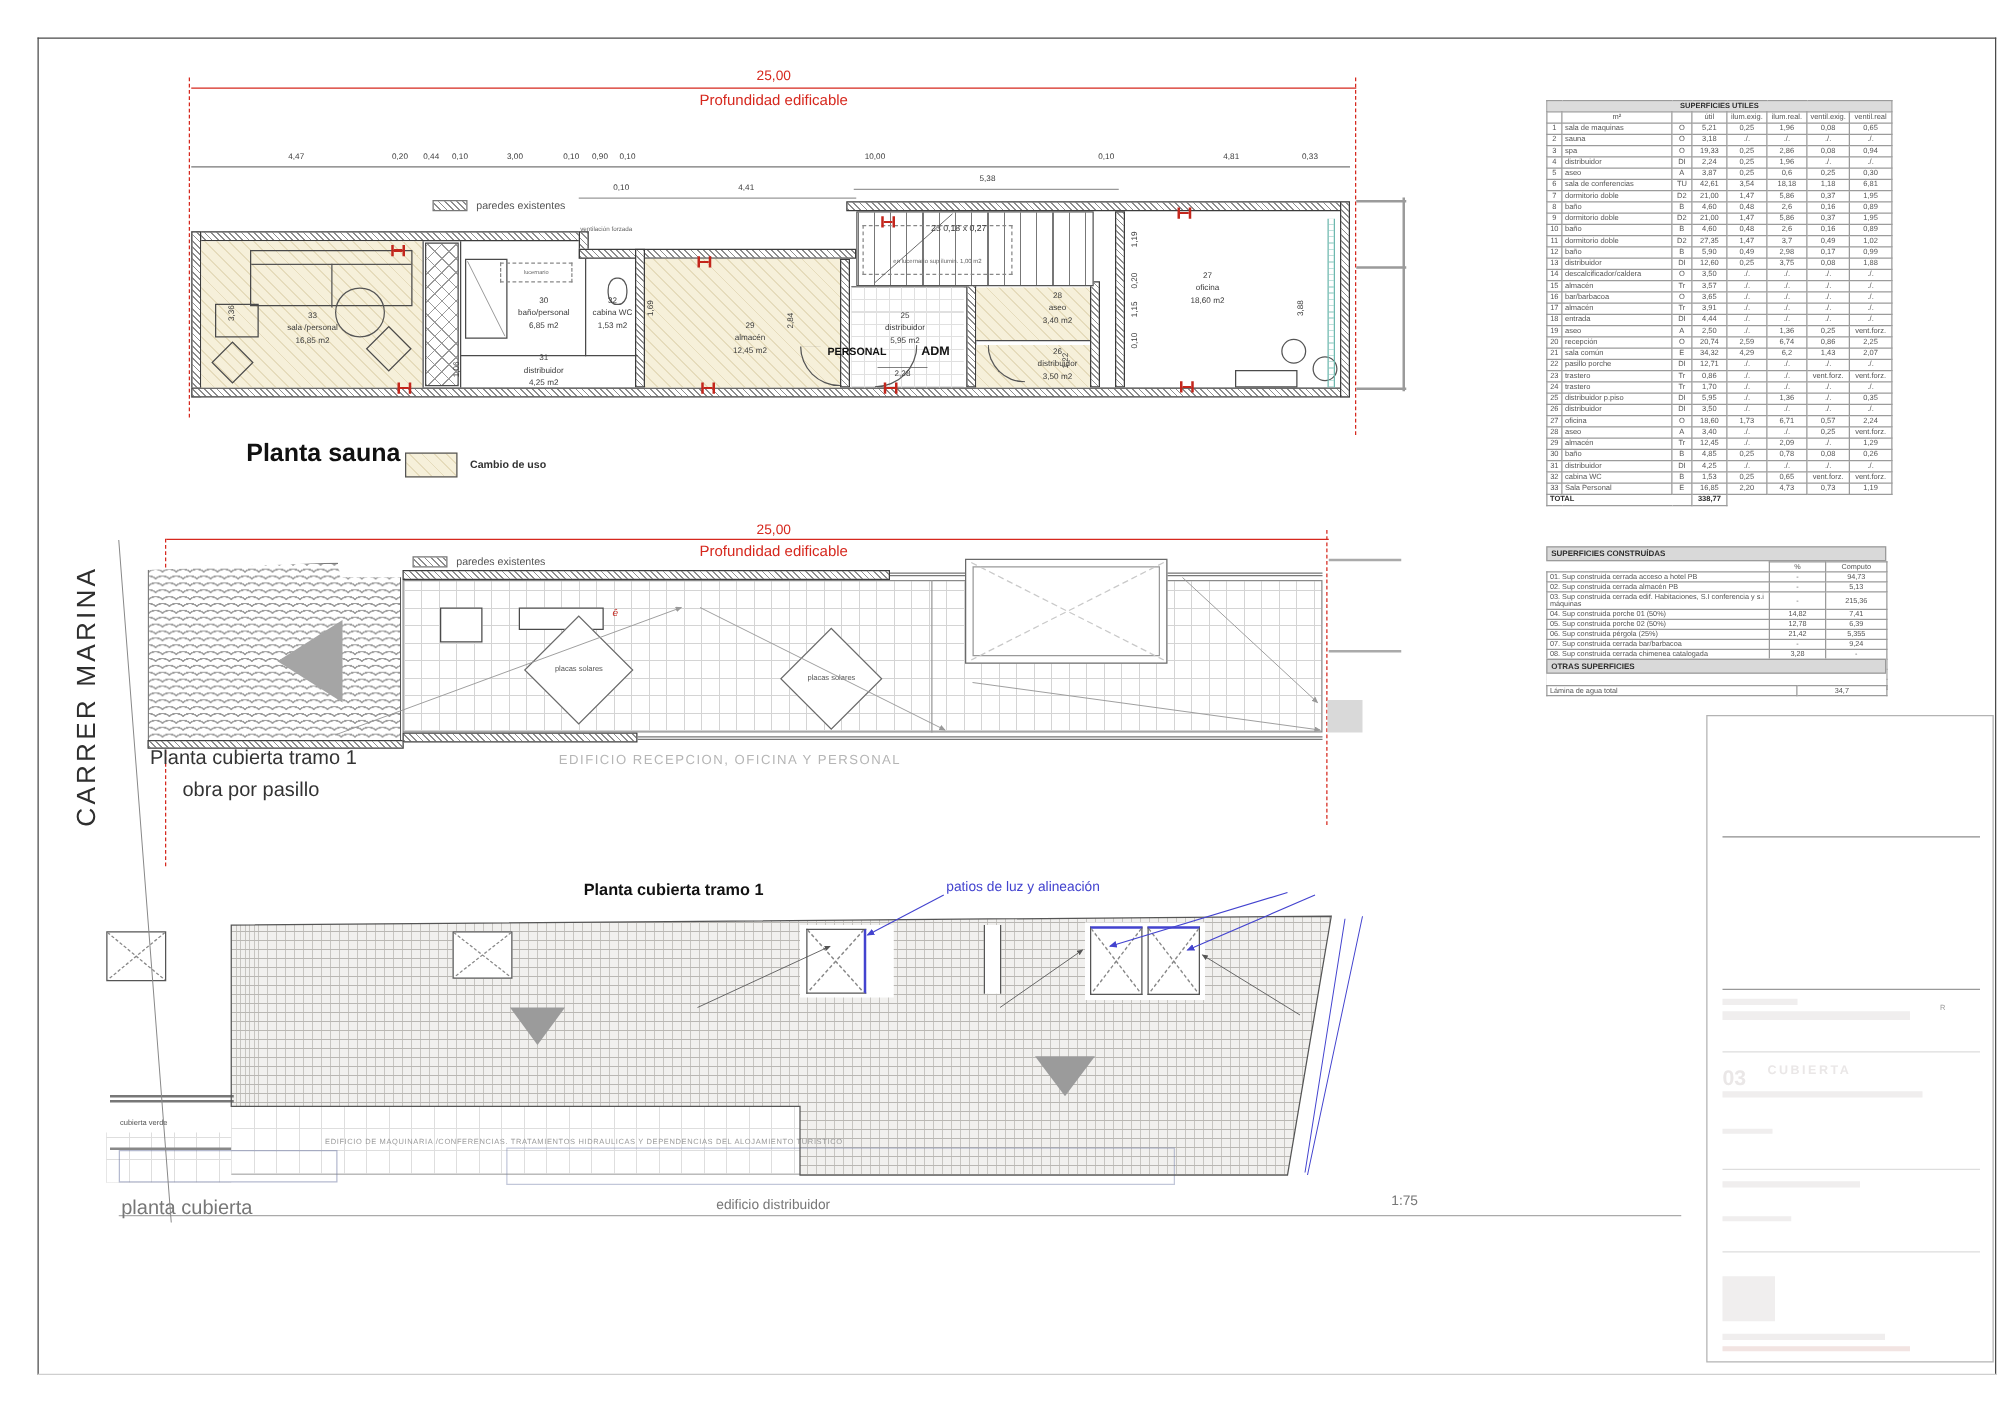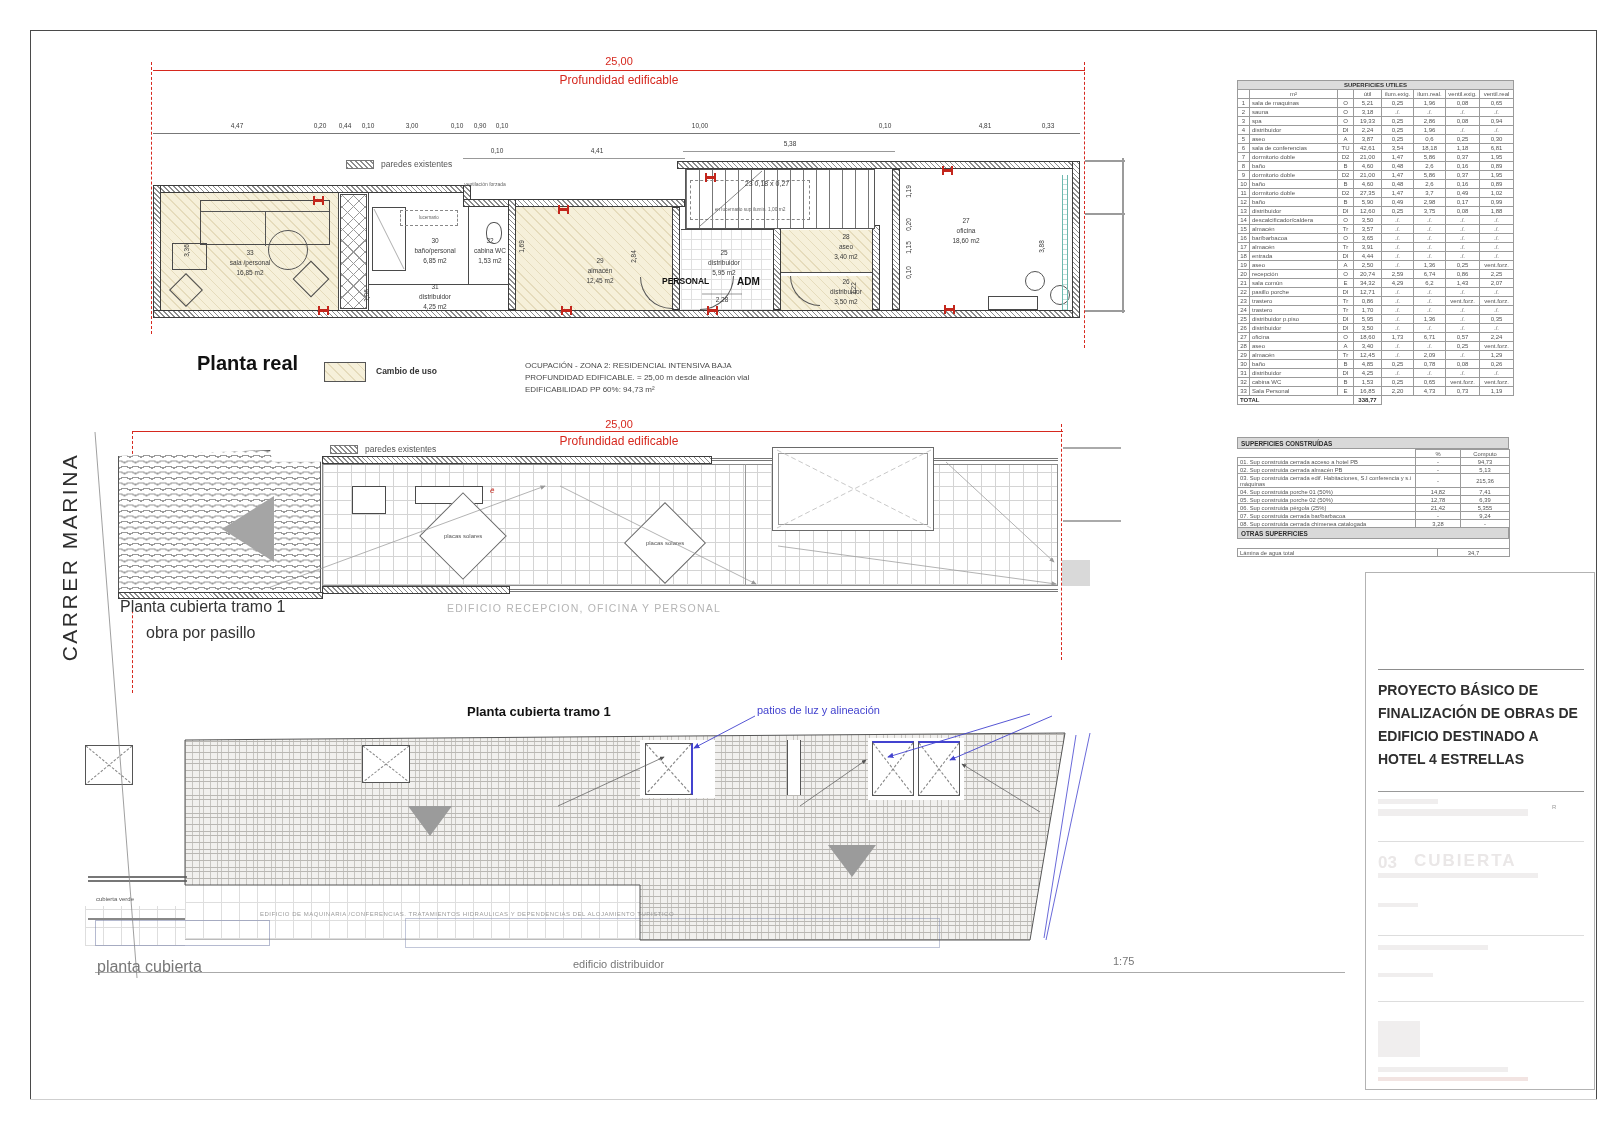--- a/index.html
+++ b/index.html
@@ -229,28 +229,23 @@
   <div class="abs dim vrot" style="left:893px;top:188px;width:30px">1,19</div>
   <div class="abs dim vrot" style="left:893px;top:221px;width:30px">0,20</div>
   <div class="abs dim vrot" style="left:893px;top:244px;width:30px">1,15</div>
   <div class="abs dim vrot" style="left:893px;top:269px;width:30px">0,10</div>
 
   <div class="abs" style="left:1085px;top:160px;width:40px;height:1.5px;background:#9b9b9b"></div>
   <div class="abs" style="left:1085px;top:213px;width:40px;height:1.5px;background:#9b9b9b"></div>
   <div class="abs" style="left:1085px;top:310px;width:40px;height:1.5px;background:#9b9b9b"></div>
   <div class="abs" style="left:1122px;top:158px;width:1.5px;height:155px;background:#9b9b9b"></div>
 
-  <div class="abs" style="left:197px;top:352px;font-size:20px;font-weight:bold;color:#111">Planta real</div>
+  <div class="abs" style="left:197px;top:352px;font-size:20px;font-weight:bold;color:#111">Planta sauna</div>
   <div class="abs beige" style="left:324px;top:362px;width:42px;height:20px;border:1px solid #555"></div>
   <div class="abs" style="left:376px;top:366px;font-size:8.5px;font-weight:bold;color:#333">Cambio de uso</div>
-  <div class="abs note" style="left:525px;top:360px;width:330px">
-    <div>OCUPACIÓN - ZONA 2: RESIDENCIAL INTENSIVA BAJA</div>
-    <div>PROFUNDIDAD EDIFICABLE. = 25,00 m desde alineación vial</div>
-    <div>EDIFICABILIDAD PP 60%: 94,73 m²</div>
-  </div>
 
   <div class="abs dim red" style="left:589px;top:418px;width:60px;font-size:11px">25,00</div>
   <div class="abs redline" style="left:133px;top:431px;width:930px"></div>
   <div class="abs dim red" style="left:549px;top:434px;width:140px;font-size:12px">Profundidad edificable</div>
   <div class="abs reddash" style="left:132px;top:431px;height:262px"></div>
   <div class="abs reddash" style="left:1061px;top:424px;height:236px"></div>
 
   <div class="abs hatchsw" style="left:330px;top:445px;width:28px;height:9px"></div>
   <div class="abs dim" style="left:365px;top:444px;width:110px;font-size:8.5px;text-align:left;color:#555">paredes existentes</div>
 
@@ -891,28 +886,27 @@
           <tr>
             <td>Lámina de agua total</td>
             <td class="c">34,7</td>
           </tr>
         </tbody>
     </table>
   </div>
 
   <div class="abs tb-box" style="left:1365px;top:572px;width:230px;height:518px">
     <div class="abs hr" style="left:12px;top:96px;width:206px"></div>
-    <div class="abs tb-title" style="left:12px;top:106px;width:206px">PROYECTO BÁSICO DE FINALIZACIÓN DE OBRAS DE EDIFICIO DESTINADO A HOTEL 4 ESTRELLAS</div>
     <div class="abs hr" style="left:12px;top:218px;width:206px;background:#999"></div>
     <div class="abs faintbar" style="left:12px;top:226px;width:60px;height:5px"></div>
     <div class="abs faintbar" style="left:12px;top:236px;width:150px;height:7px"></div>
     <div class="abs" style="left:186px;top:231px;font-size:6px;color:#9a9a9a">R</div>
     <div class="abs hrf" style="left:12px;top:268px;width:206px"></div>
     <div class="abs fainttxt" style="left:12px;top:280px;font-size:17px">03</div>
-    <div class="abs fainttxt" style="left:48px;top:278px;font-size:17px;letter-spacing:2px">CUBIERTA</div>
+    <div class="abs fainttxt" style="left:48px;top:278px;font-size:10px;letter-spacing:2px">CUBIERTA</div>
     <div class="abs faintbar" style="left:12px;top:300px;width:160px;height:5px"></div>
     <div class="abs faintbar" style="left:12px;top:330px;width:40px;height:4px"></div>
     <div class="abs hrf" style="left:12px;top:362px;width:206px"></div>
     <div class="abs faintbar" style="left:12px;top:372px;width:110px;height:5px"></div>
     <div class="abs faintbar" style="left:12px;top:400px;width:55px;height:4px"></div>
     <div class="abs hrf" style="left:12px;top:428px;width:206px"></div>
     <div class="abs faintbar" style="left:12px;top:448px;width:42px;height:36px"></div>
     <div class="abs faintbar" style="left:12px;top:494px;width:130px;height:5px"></div>
     <div class="abs" style="left:12px;top:504px;width:150px;height:4px;background:#f2e4e2"></div>
   </div>

